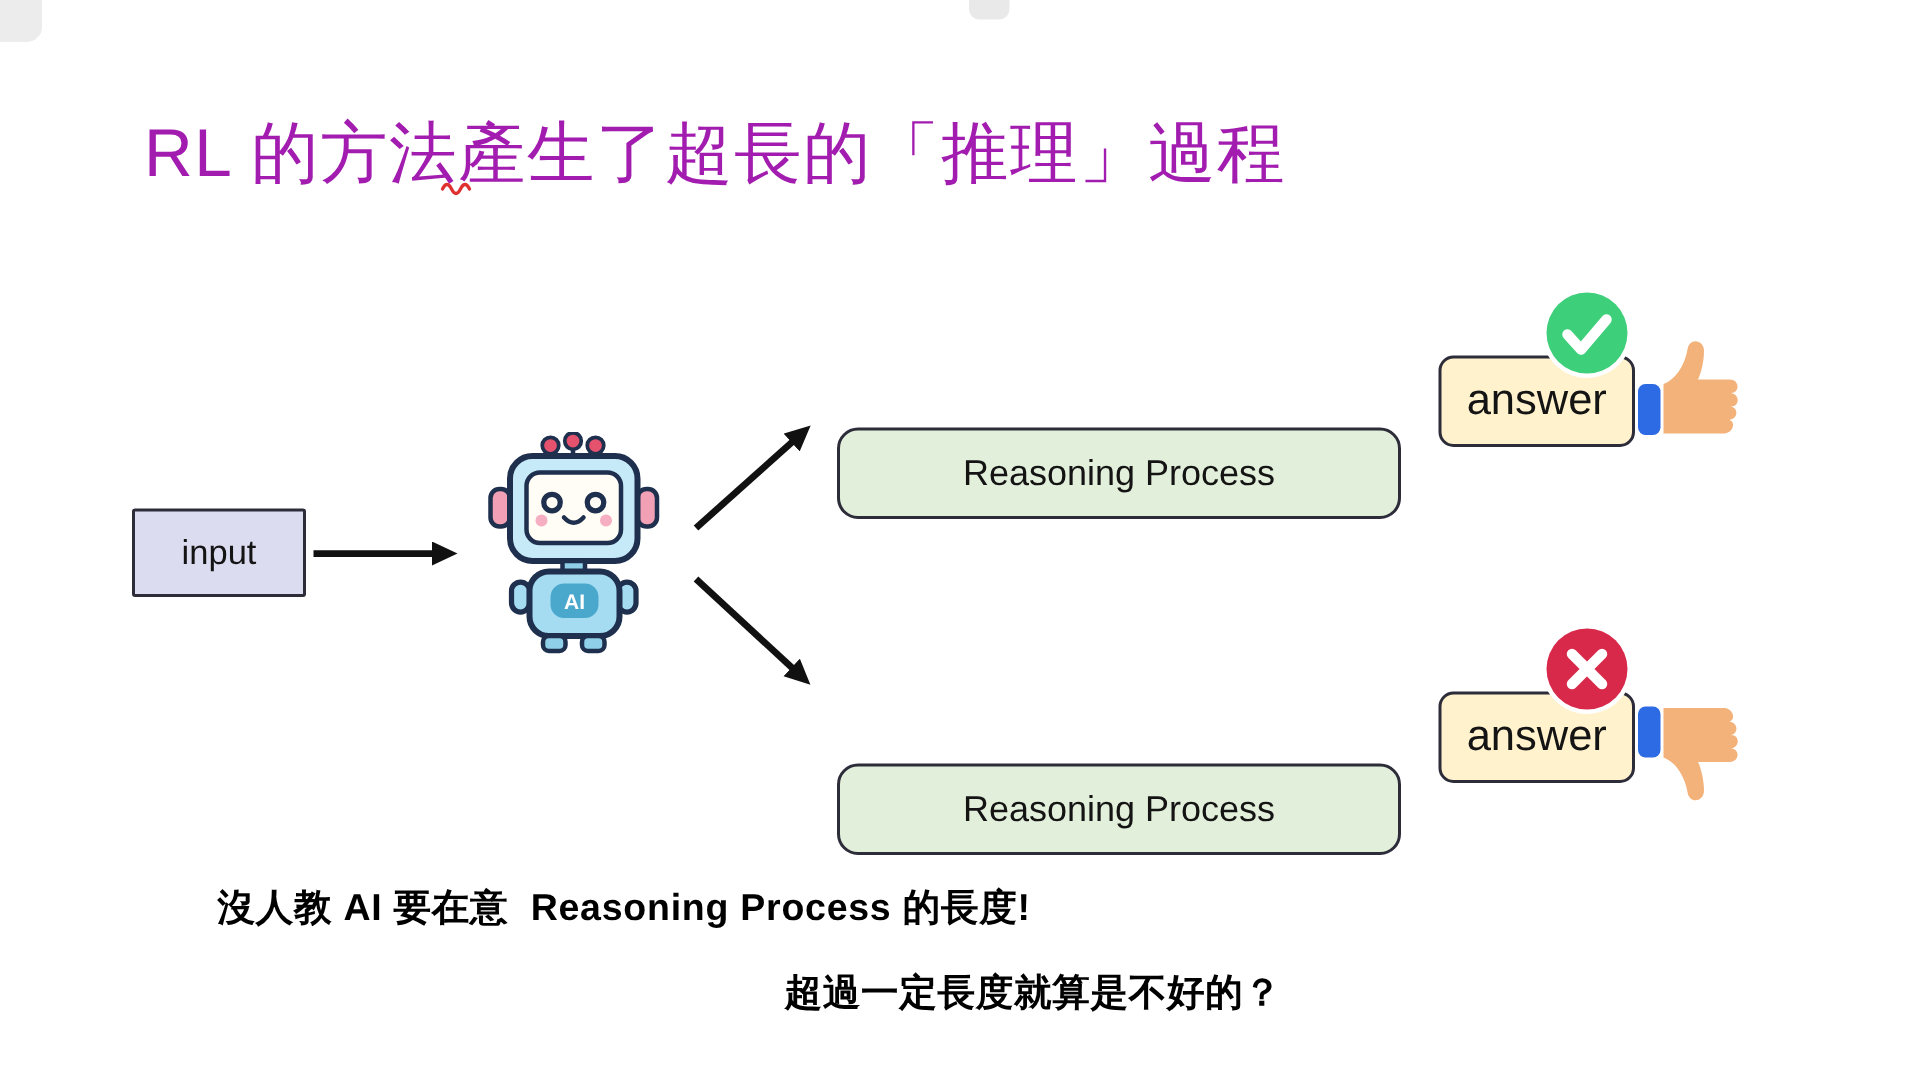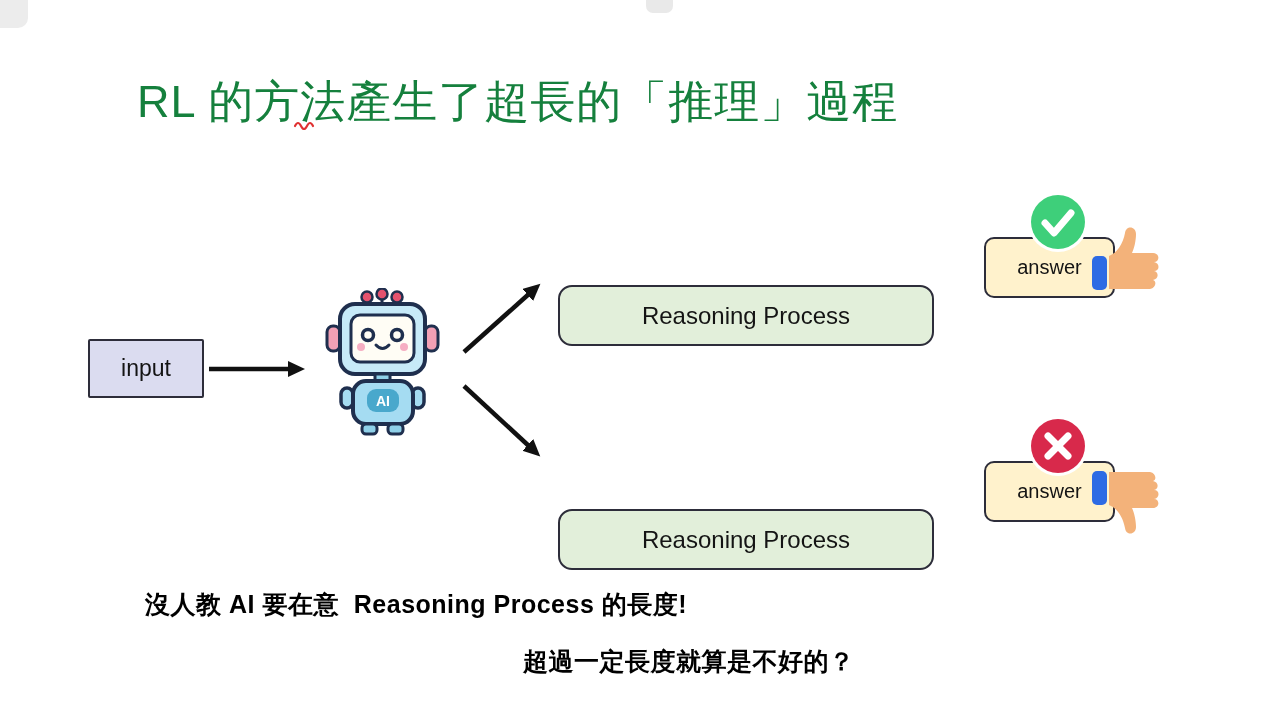--- a/index.html
+++ b/index.html
@@ -14,43 +14,43 @@
   }
 
   
   .artifact { position:absolute; background:#ececec; }
   .artifact-tl { left:-10px; top:-10px; width:38px; height:38px; border-radius:10px; }
   .artifact-tc { left:646px; top:0; width:27px; height:13px; border-radius:0 0 7px 7px; background:#e9e9e9; }
 
   .title {
     position:absolute; left:96px; top:72px;
     font-size:45px; font-weight:500; letter-spacing:1px;
-    color:#15803d; white-space:nowrap;margin-left:41px;
+    color:#a21caf; white-space:nowrap;
   }
   .squiggle { position:absolute; left:293px; top:116px; }
 
   .arrows { position:absolute; left:0; top:0; width:1280px; height:720px; pointer-events:none; }
 
   .node {
     position:absolute;
     display:flex; align-items:center; justify-content:center;
     border:2.5px solid #2d2d3a;
     color:#141414;
   }
   .input-node {
     left:88px; top:339px; width:116px; height:59px;
     background:#dbdcf0; border-radius:2px; font-size:23px;
   }
   .reasoning-node {
     left:558px; width:376px; height:61px;
     background:#e2efda; border-radius:14px; font-size:24px;margin-top:48px;
   }
   .answer-node {
-    left:984px; width:131px; height:61px;
-    background:#fff2cc; border-radius:10px; font-size:20px;
+    left:959px; width:131px; height:61px;
+    background:#fff2cc; border-radius:10px; font-size:29px;
   }
   .row-top { top:237px; }
   .row-bottom { top:461px; }
 
   .badge {
     position:absolute; width:54px; height:54px; border-radius:50%;
     display:flex; align-items:center; justify-content:center;
     box-shadow:0 0 0 3px #ffffff;
   }
   .badge-check { left:1031px; top:195px; background:#3ecf7a; }

